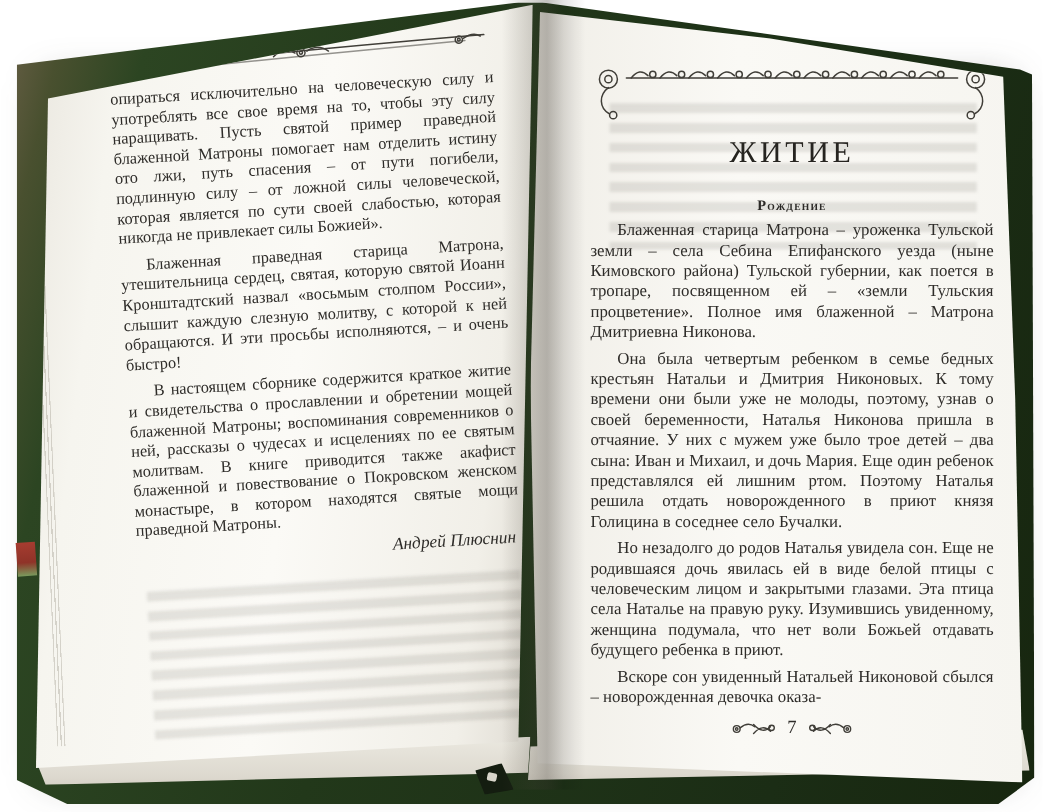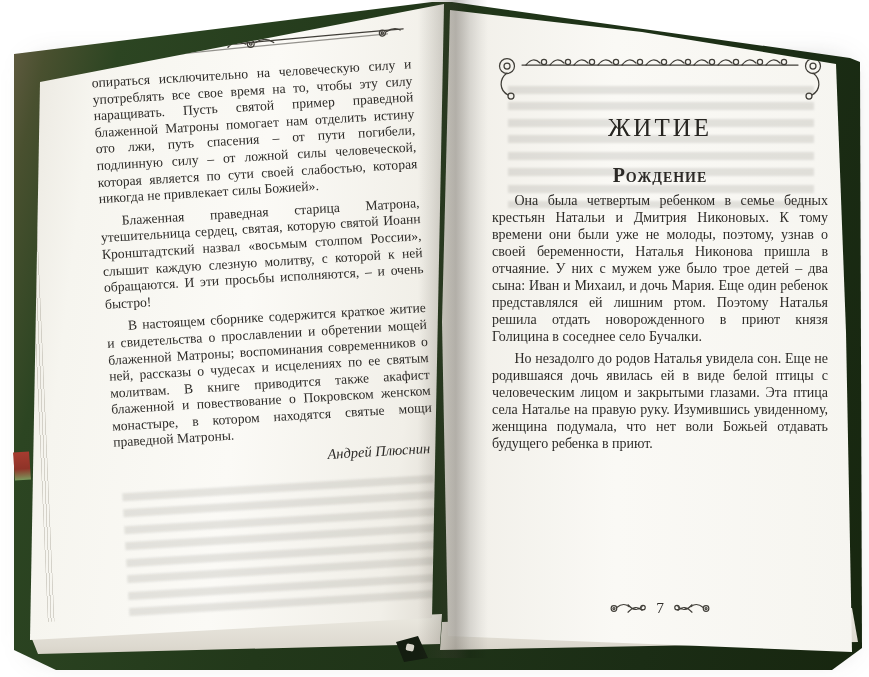--- a/index.html
+++ b/index.html
@@ -45,21 +45,21 @@
                    font-size:13px;color:#35332f;margin:0 0 2px 0;}
   .rule-svg{display:block;width:320px;height:28px;}
   .band-svg{display:block;width:336px;height:48px;}
   p.body{margin:6px 0 0 0;font-size:13.6px;line-height:16.6px;text-align:justify;text-indent:1.6em;}
   .content.right p.body{font-size:14px;line-height:17px;margin-top:5px;}
   p.body.no-indent{text-indent:0;}
   .signature{margin-top:7px;text-align:right;font-style:italic;font-size:14.5px;padding-right:4px;}
   .chapter-title{margin:12px 0 0 0;text-align:center;font-weight:normal;font-size:25px;
                  letter-spacing:3px;color:#262420;}
   .section-heading{margin:22px 0 2px 0;text-align:center;font-weight:bold;font-variant:small-caps;
-                   letter-spacing:1px;font-size:20px;color:#2b2926;}
+                   letter-spacing:1px;font-size:12px;color:#2b2926;}
   
   .ghost{background:repeating-linear-gradient(to bottom,rgba(75,72,64,.13) 0 8px,rgba(0,0,0,0) 8px 16.5px);
          filter:blur(1.3px);}
   .ghost.left-lower{margin:18px 2px 0 6px;height:128px;}
   .ghost.left-footer{width:92px;height:9px;margin:30px auto 0 auto;border-radius:4px;}
   .ghost.right-upper{position:absolute;left:66px;top:84px;width:306px;height:122px;}
   
   .page-footer{position:absolute;left:50px;top:596px;width:336px;text-align:center;color:#2e2c29;}
   .page-footer .num{font-size:15.5px;vertical-align:middle;padding:0 9px;}
   .flourish-svg{width:38px;height:15px;vertical-align:middle;}
@@ -142,22 +142,24 @@
               <circle cx="244" cy="8" r="2.6"></circle>
             <path d="M250,11 q7,-9 14,-2"></path>
               <circle cx="268" cy="8" r="2.6"></circle>
             <path d="M274,11 q7,-9 14,-2"></path>
               <circle cx="292" cy="8" r="2.6"></circle>
           </g>
         </g>
       </svg>
       <h1 class="chapter-title">ЖИТИЕ</h1>
       <h2 class="section-heading">Рождение</h2>
+      <p class="body">Блаженная старица Матрона – уроженка Тульской земли – села Себина Епифанского уезда (ныне Кимовского района) Тульской губернии, как поется в тропаре, посвященном ей – «земли Тульския процветение». Полное имя блаженной – Матрона Дмитриевна Никонова.</p>
       <p class="body">Она была четвертым ребенком в семье бедных крестьян Натальи и Дмитрия Никоновых. К тому времени они были уже не молоды, поэтому, узнав о своей беременности, Наталья Никонова пришла в отчаяние. У них с мужем уже было трое детей – два сына: Иван и Михаил, и дочь Мария. Еще один ребенок представлялся ей лишним ртом. Поэтому Наталья решила отдать новорожденного в приют князя Голицина в соседнее село Бучалки.</p>
       <p class="body">Но незадолго до родов Наталья увидела сон. Еще не родившаяся дочь явилась ей в виде белой птицы с человеческим лицом и закрытыми глазами. Эта птица села Наталье на правую руку. Изумившись увиденному, женщина подумала, что нет воли Божьей отдавать будущего ребенка в приют.</p>
+      <p class="body">Вскоре сон увиденный Натальей Никоновой сбылся – новорожденная девочка оказа-</p>
     </div>
     <div class="page-footer">
       <svg class="flourish-svg" viewBox="0 0 40 16">
         <g class="orn">
           <circle cx="5" cy="8" r="3"></circle>
             <circle cx="5" cy="8" r="1.1"></circle>
           <path d="M8,7 q7,-6 13,-1"></path>
           <path d="M20,4 q8,9 15,2 M20,12 q8,-9 15,-2"></path>
           <circle cx="36" cy="7" r="2.4"></circle>
         </g>

